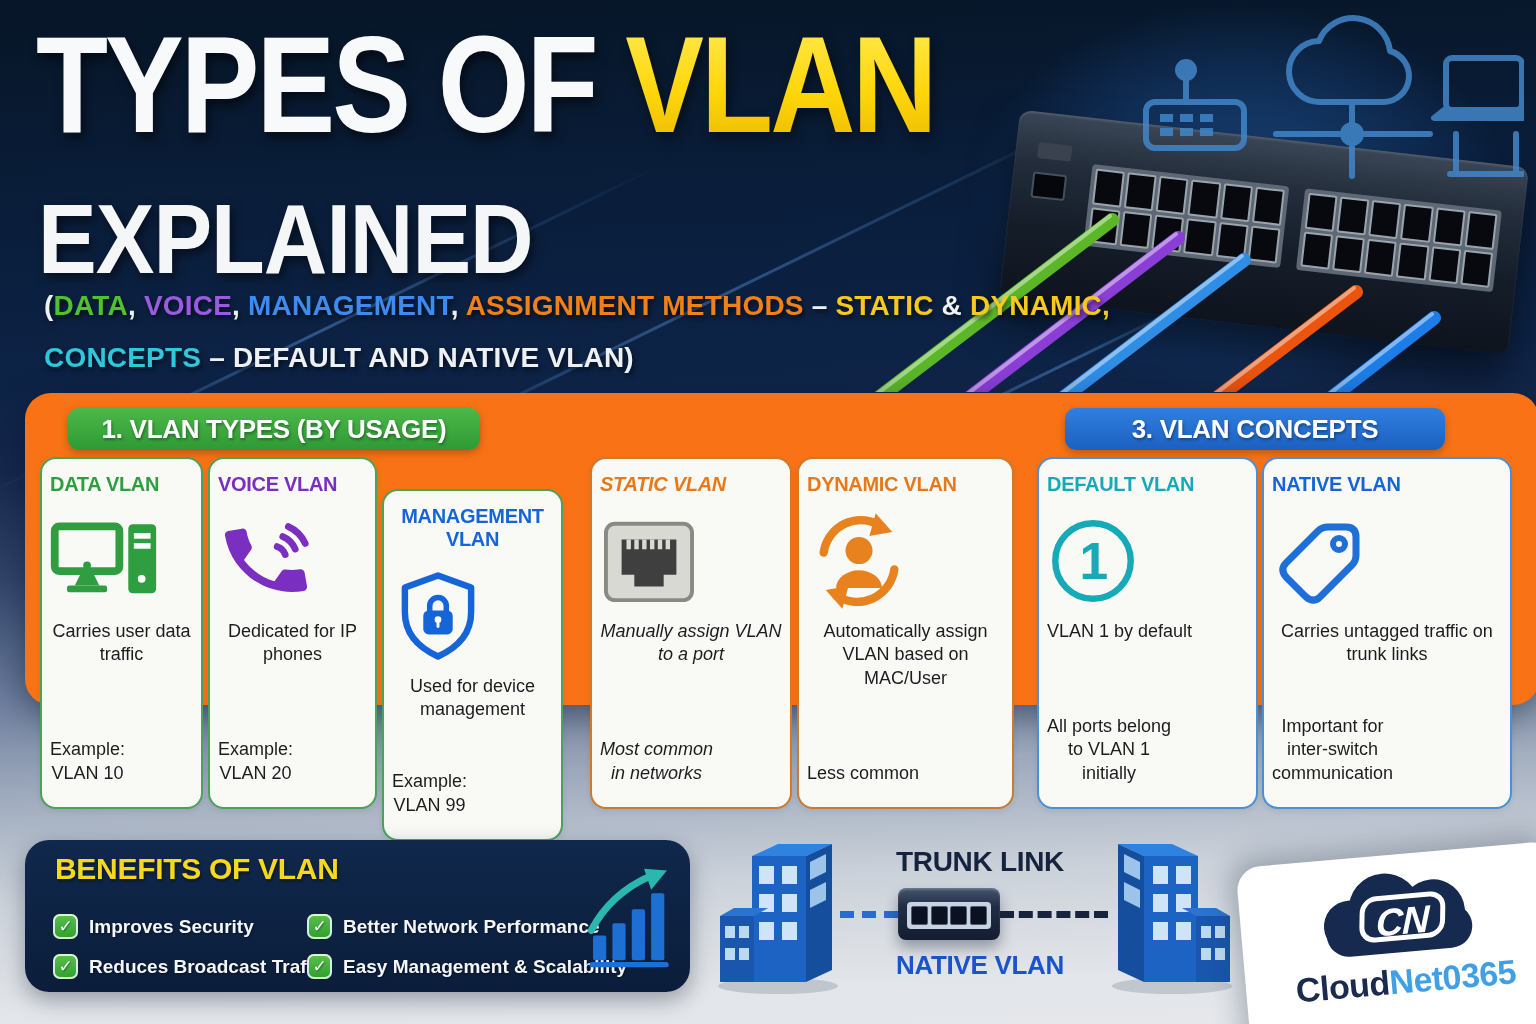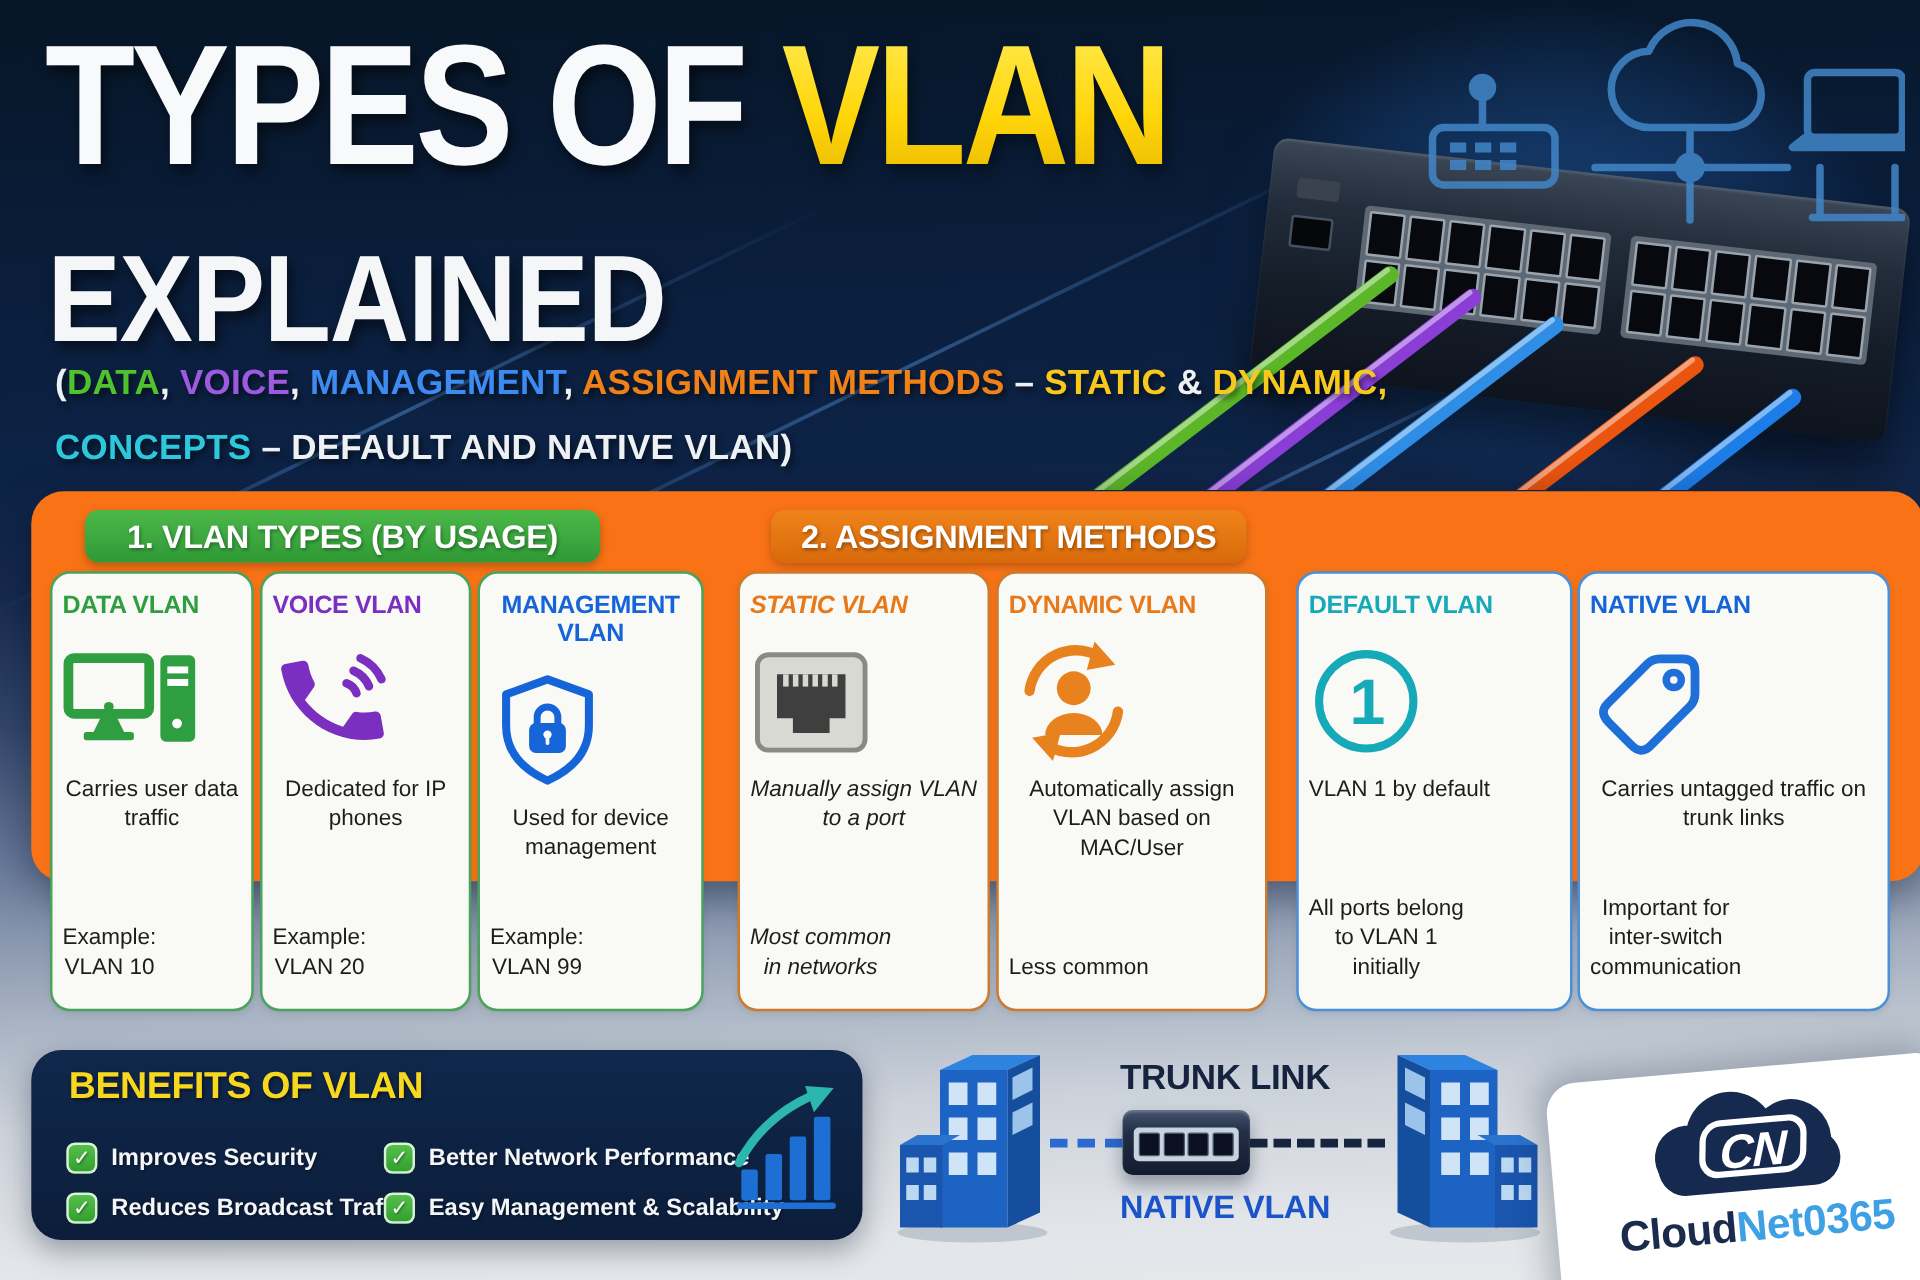--- a/index.html
+++ b/index.html
@@ -56,21 +56,21 @@
   .card{position:absolute;top:64px;height:352px;background:#f9f9f6;border-radius:16px;
       border:2px solid #999;display:flex;flex-direction:column;align-items:flex-start;
       padding:14px 8px 22px 8px;box-sizing:border-box;box-shadow:0 2px 6px rgba(0,0,0,.08);}
   .card .ctitle{font-size:20px;font-weight:bold;text-align:center;letter-spacing:-.3px;line-height:1.15;}
   .card .cicon{height:118px;display:flex;align-items:center;justify-content:center;margin-top:6px;}
   .card .cbody{font-size:18px;color:#1d1d1f;text-align:center;line-height:1.3;white-space:pre-line;}
   .card .spacer{flex:1;}
   .b-green{border-color:#4aa35a;} .b-orange{border-color:#cc7a2e;} .b-blue{border-color:#4a90d9;}
   .t-green{color:#2f9e41;} .t-purple{color:#7a2fc0;} .t-blue{color:#1565d8;}
   .t-orange{color:#e8791a;} .t-teal{color:#16aab8;}
-  .card1{left:15px;width:163px;} .card2{left:183px;width:169px;} .card3{left:357px;width:181px;}
+  .card1{left:15px;width:163px;} .card2{left:183px;width:169px;} .card3{left:357px;width:181px;margin-top:32px;}
   .card4{left:565px;width:202px;font-style:italic;} .card5{left:772px;width:217px;}
   .card6{left:1012px;width:221px;} .card7{left:1237px;width:250px;}
 
   
   .benefits{position:absolute;left:25px;top:840px;width:665px;height:152px;background:linear-gradient(180deg,#10284c 0%,#0b1d3a 100%);
       border-radius:24px;z-index:3;box-shadow:0 8px 22px rgba(10,20,40,.35);}
   .benefits .btitle{position:absolute;left:30px;top:12px;font-size:30px;font-weight:bold;color:#f7d81e;
       letter-spacing:-.3px;text-shadow:1px 2px 3px rgba(0,0,0,.5);}
   .bitem{position:absolute;display:flex;align-items:center;gap:11px;color:#f4f6f8;font-size:19px;font-weight:bold;
       text-shadow:1px 1px 2px rgba(0,0,0,.4);white-space:nowrap;}
@@ -204,21 +204,21 @@
 
 <div class="header">
   <div class="h1"><span>TYPES OF </span><span class="accent">VLAN</span></div>
   <div class="h2">EXPLAINED</div>
   <div class="subtitle sub1"><span class="c-white">(</span><span class="c-green">DATA</span><span class="c-white">, </span><span class="c-purple">VOICE</span><span class="c-white">, </span><span class="c-blue">MANAGEMENT</span><span class="c-white">, </span><span class="c-orange">ASSIGNMENT METHODS</span><span class="c-white"> – </span><span class="c-gold">STATIC</span><span class="c-white"> &amp; </span><span class="c-gold">DYNAMIC</span><span class="c-gold">,</span></div>
   <div class="subtitle sub2"><span class="c-cyan">CONCEPTS</span><span class="c-white"> – </span><span class="c-white">DEFAULT AND NATIVE VLAN)</span></div>
 </div>
 
 <div class="main-panel">
   <div class="pill pill1">1. VLAN TYPES (BY USAGE)</div>
-  <div class="pill pill2">2. ASSIGNMENT METHODS</div>
+  <div class="pill pill3">3. VLAN CONCEPTS</div>
 
   <div class="card card1 b-green">
     <div class="ctitle t-green">DATA VLAN</div>
     <div class="cicon">
       <svg width="112" height="78" viewBox="0 0 100 70">
         <rect x="4" y="4" width="58" height="40" rx="4" fill="none" stroke="#2f9e41" stroke-width="7"></rect>
         <circle cx="33" cy="39" r="3.5" fill="#2f9e41"></circle>
         <path d="M27 47 L39 47 L44 57 L22 57 Z" fill="#2f9e41"></path>
         <rect x="15" y="57" width="36" height="6" rx="2" fill="#2f9e41"></rect>
         <rect x="70" y="2" width="25" height="62" rx="4" fill="#2f9e41"></rect>

